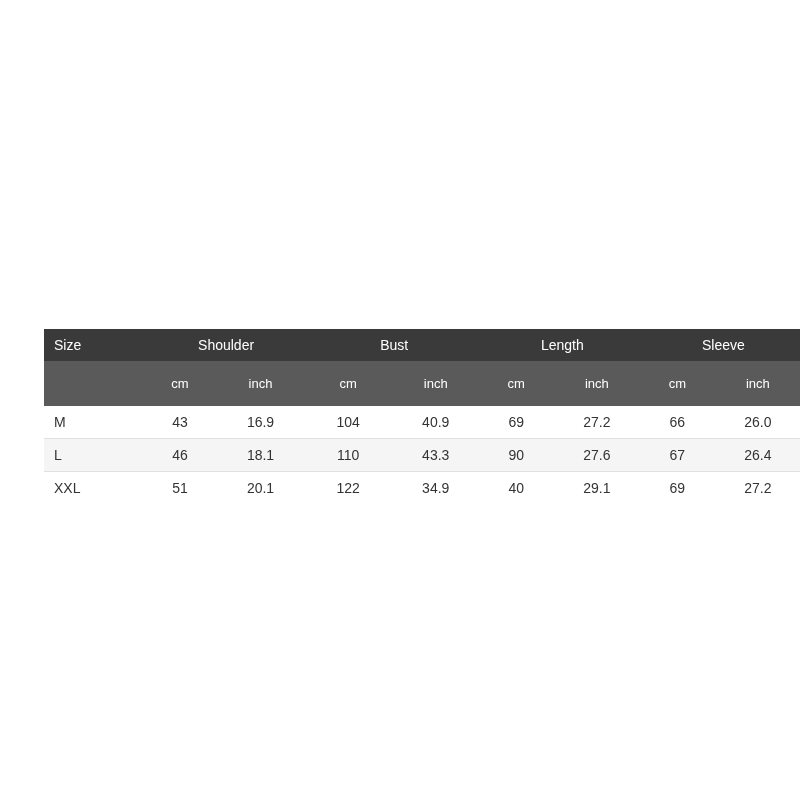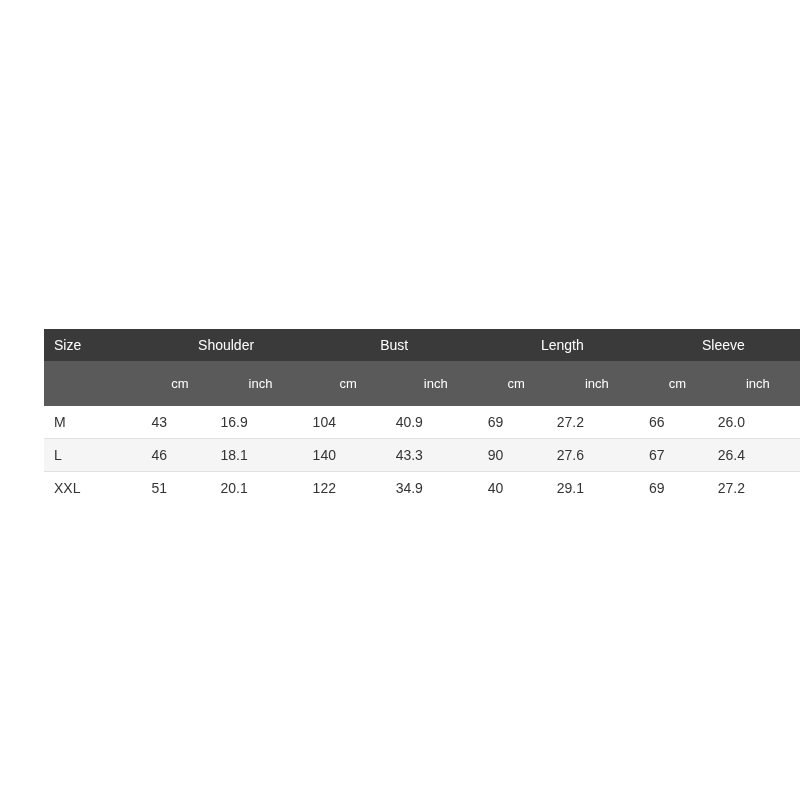--- a/index.html
+++ b/index.html
@@ -51,20 +51,21 @@
     }
 
     .subheader-row td.size-empty {
       background-color: #5a5a5a;
     }
 
     
     .data-row td {
       background-color: #ffffff;
       color: #333333;
+      text-align: center;
       padding: 8px 6px;
       border-bottom: 1px solid #e0e0e0;
       font-size: 14px;
     }
 
     .data-row td.size-cell {
       text-align: left;
       padding-left: 10px;
       font-weight: normal;
     }
@@ -112,21 +113,21 @@
           <td>40.9</td>
           <td>69</td>
           <td>27.2</td>
           <td>66</td>
           <td>26.0</td>
         </tr>
         <tr class="data-row">
           <td class="size-cell">L</td>
           <td>46</td>
           <td>18.1</td>
-          <td>140</td>
+          <td>110</td>
           <td>43.3</td>
           <td>90</td>
           <td>27.6</td>
           <td>67</td>
           <td>26.4</td>
         </tr>
         <tr class="data-row">
           <td class="size-cell">XXL</td>
           <td>51</td>
           <td>20.1</td>

